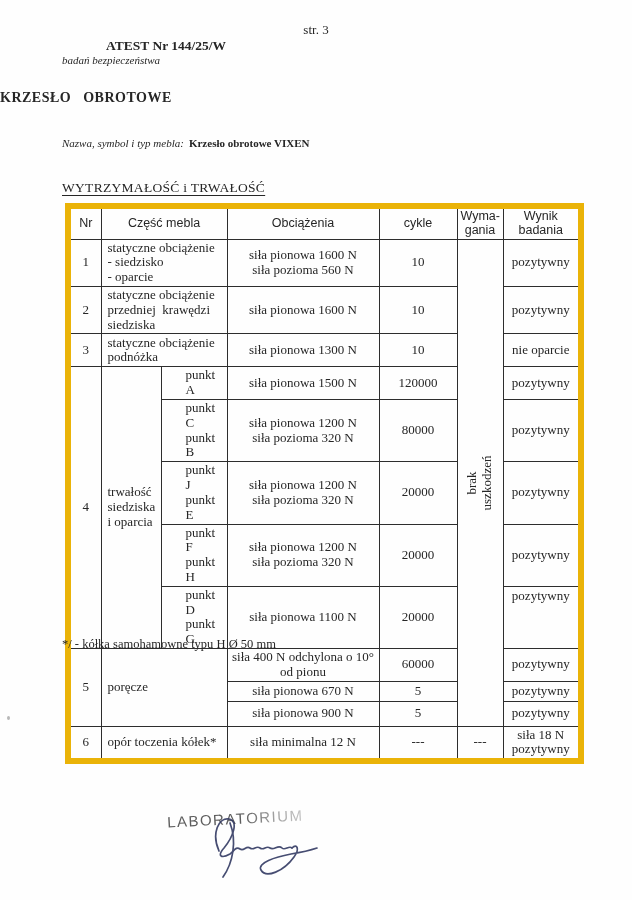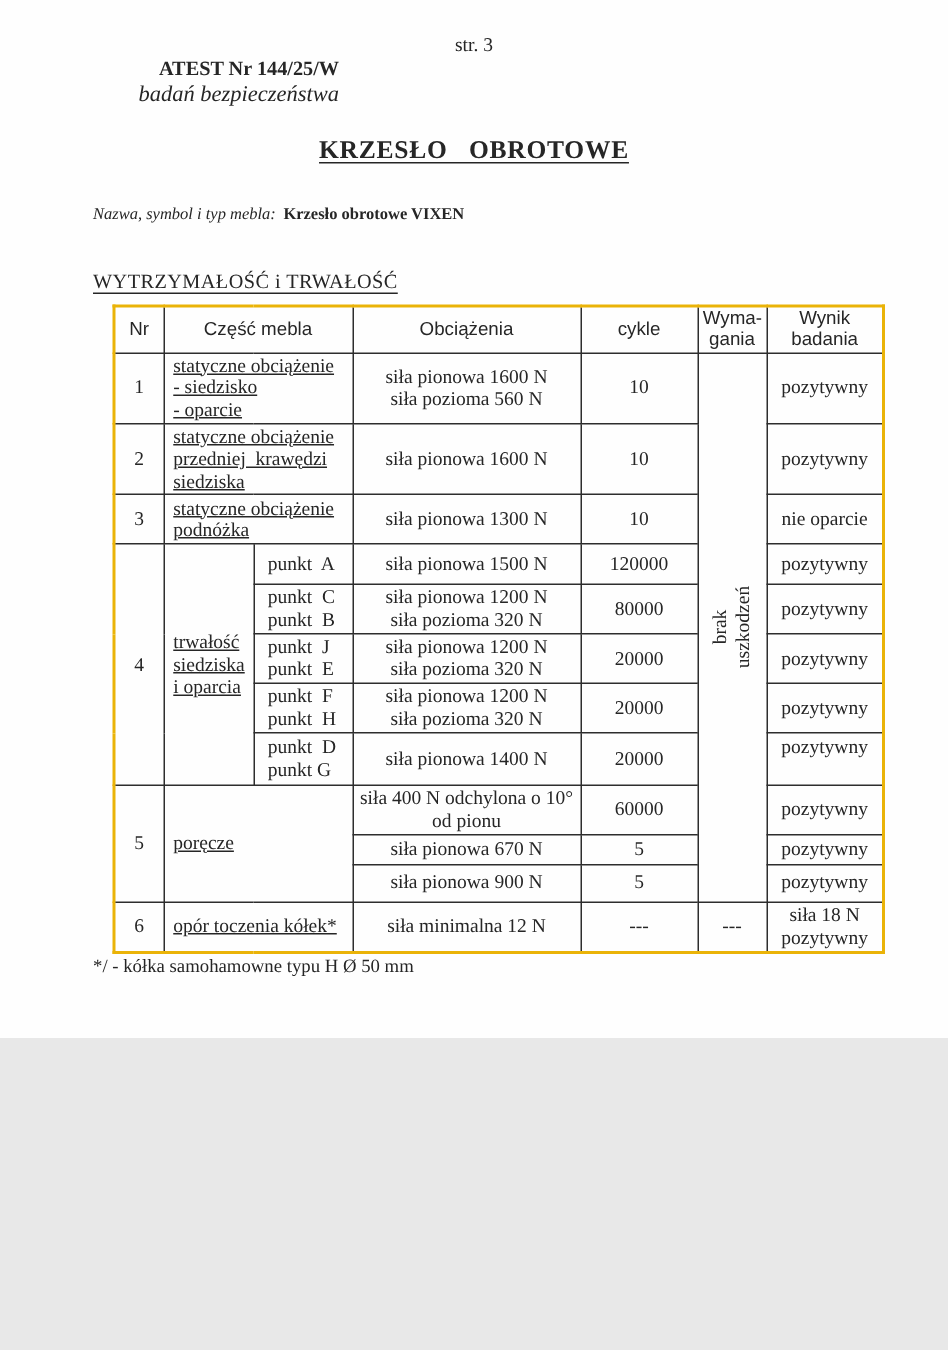--- a/index.html
+++ b/index.html
@@ -1,52 +1,52 @@
 <!DOCTYPE html>
 <html><head>
 <meta charset="utf-8">
 <style>
   html,body{margin:0;padding:0;background:#e8e8e8;}
   .page{
-    position:relative;width:632px;height:692px;margin:0 auto;
+    position:relative;width:632px;height:900px;margin:0 auto;
     background:#fefefe;color:#262626;
     font-family:"Liberation Serif",serif;overflow:hidden;
   }
   .pageno{position:absolute;top:22px;left:0;width:100%;text-align:center;font-size:13px;}
   .atest{position:absolute;left:62px;top:38px;line-height:1.2;}
   .atest-nr{font-weight:bold;font-size:13.5px;margin-left:44px;}
-  .atest-sub{font-style:italic;font-size:15px;text-align:right;}
+  .atest-sub{font-style:italic;font-size:11px;}
   .doc-title{
-    position:absolute;top:90px;left:0;width:100%;text-align:center;
-    font-weight:bold;font-size:17px;letter-spacing:.5px;white-space:pre;
-    text-decoration:underline;text-underline-offset:3px;
+    position:absolute;top:90px;left:0;width:100%;text-align:left;
+    font-weight:bold;font-size:14px;letter-spacing:.5px;white-space:pre;
+    text-underline-offset:3px;
   }
   .nameline{position:absolute;left:62px;top:137px;font-size:11px;}
   .nameline .lbl{font-style:italic;}
   .nameline .val{font-weight:bold;margin-left:5px;}
   .section{
     position:absolute;left:62px;top:180px;font-size:13.5px;letter-spacing:.3px;
     text-decoration:underline;text-underline-offset:3px;
   }
   table.results{
-    position:absolute;left:75px;top:203px;width:514px;
+    position:absolute;left:65px;top:203px;width:514px;
     border-collapse:collapse;table-layout:fixed;
-    border:2px solid #eab308;
+    border:6px solid #eab308;
   }
   .results th,.results td{
     border:1px solid #2d2d2d;white-space:pre-wrap;line-height:1.14;
     padding:1px 3px;vertical-align:middle;overflow:hidden;
   }
   .results th{
     font-family:"Liberation Sans",sans-serif;font-size:12.5px;font-weight:normal;
     text-align:center;line-height:1.1;
   }
   .results td{font-family:"Liberation Serif",serif;font-size:13px;text-align:center;}
-  .results td.left{text-align:left;padding-left:6px;text-decoration:underline;}
-  .results td.pt{text-align:left;padding-left:9px;}
+  .results td.left{text-align:left;padding-left:6px;}
+  .results td.pt{text-align:left;padding-left:24px;}
   .results td.vt{vertical-align:top;padding-top:2px;}
   .results td.req-cell{position:relative;}
   .rot{
     position:absolute;left:50%;top:50%;
     transform:translate(-50%,-50%) rotate(-90deg);
     width:max-content;text-align:center;line-height:1.15;font-size:13px;
   }
   .footnote{position:absolute;left:62px;top:637px;font-size:12.5px;}
   .stamp{
     position:absolute;left:167px;top:810px;
@@ -163,21 +163,21 @@
       <td class="pt">punkt  F
 punkt  H</td>
       <td>siła pionowa 1200 N
 siła pozioma 320 N</td>
       <td>20000</td>
       <td>pozytywny</td>
     </tr>
     <tr style="height:35px">
       <td class="pt">punkt  D
 punkt G</td>
-      <td>siła pionowa 1400 N</td>
+      <td>siła pionowa 1100 N</td>
       <td>20000</td>
       <td class="vt">pozytywny</td>
     </tr>
     <tr style="height:30px">
       <td rowspan="3">5</td>
       <td rowspan="3" colspan="2" class="left">poręcze</td>
       <td>siła 400 N odchylona o 10°
 od pionu</td>
       <td>60000</td>
       <td>pozytywny</td>

